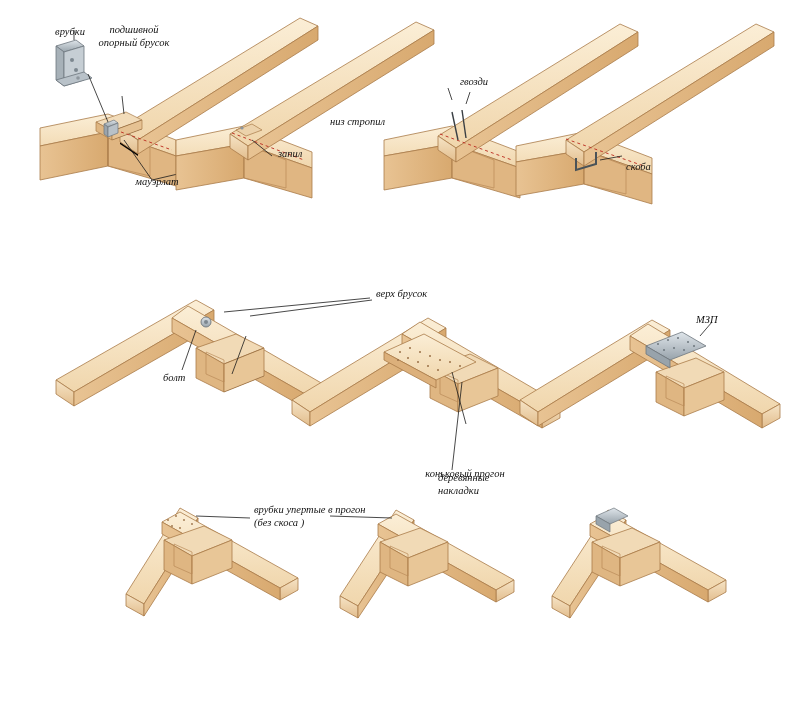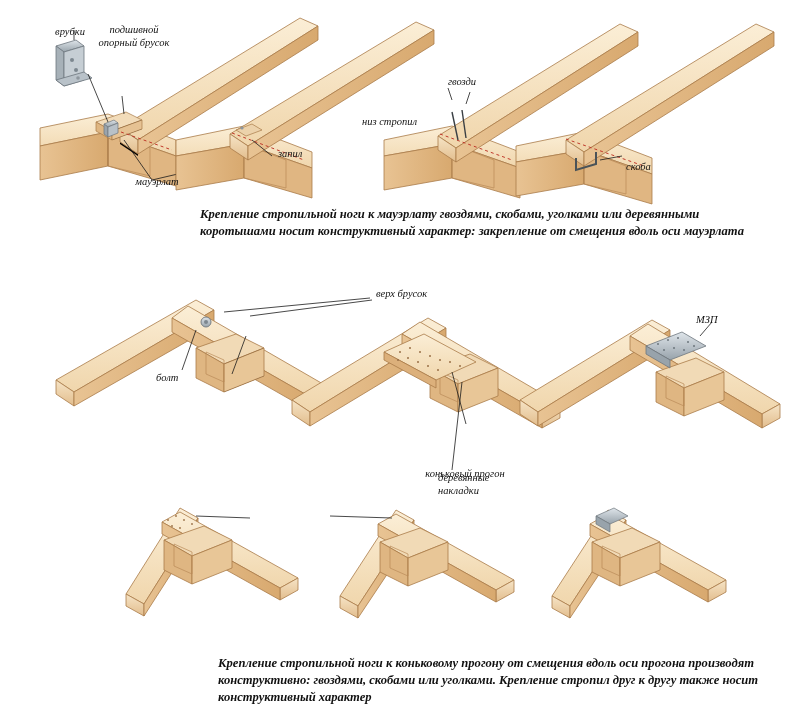--- a/index.html
+++ b/index.html
@@ -277,29 +277,29 @@
       <polygon points="596,516 614,508 628,516 610,524" fill="url(#gMetal)" stroke="#6d767d" stroke-width="0.7"></polygon>
       <polygon points="596,516 610,524 610,532 596,524" fill="#98a3ab" stroke="#6d767d" stroke-width="0.7"></polygon>
       <path d="M540,518 L592,518" stroke="#1a1a1a" stroke-width="0.8" fill="none" opacity="0"></path>
     </g>
 
   </svg>
 
   <div class="lbl c" style="left:38px;top:26px;width:64px;">врубки</div>
   <div class="lbl c" style="left:90px;top:24px;width:88px;text-align:center;">подшивной
 опорный брусок</div>
-  <div class="lbl" style="left:330px;top:116px;width:90px;margin-left:32px;">низ стропил</div>
+  <div class="lbl" style="left:330px;top:116px;width:90px;">низ стропил</div>
   <div class="lbl" style="left:278px;top:148px;width:60px;font-style:italic;">запил</div>
   <div class="lbl c" style="left:118px;top:176px;width:78px;font-style:italic;">мауэрлат</div>
-  <div class="lbl c" style="left:432px;top:76px;width:60px;">гвозди</div>
+  <div class="lbl c" style="left:444px;top:76px;width:60px;">гвозди</div>
   <div class="lbl" style="left:626px;top:161px;width:60px;">скоба</div>
 
   <div class="lbl" style="left:376px;top:288px;width:110px;">верх брусок</div>
   <div class="lbl" style="left:696px;top:314px;width:44px;">МЗП</div>
-  <div class="lbl" style="left:156px;top:372px;width:44px;">болт</div>
+  <div class="lbl" style="left:163px;top:372px;width:44px;">болт</div>
   <div class="lbl" style="left:438px;top:428px;width:90px;margin-top:44px;">деревянные
 накладки</div>
   <div class="lbl" style="left:400px;top:468px;width:130px;text-align:center;">коньковый прогон</div>
-
-  <div class="cap" id="cap1">Крепление стропильной ноги к мауэрлату гвоздями, скобами, уголками или деревянными коротышами носит конструктивный характер: закрепление от смещения вдоль оси мауэрлата</div>
-  <div class="cap" id="cap2">Крепление стропильной ноги к коньковому прогону от смещения вдоль оси прогона производят конструктивно: гвоздями, скобами или уголками. Крепление стропил друг к другу также носит конструктивный характер</div>
+  <div class="lbl" style="left:254px;top:504px;width:160px;">врубки упертые в прогон
+(без скоса )</div>
+
 
 </div>
 
 </body></html>

